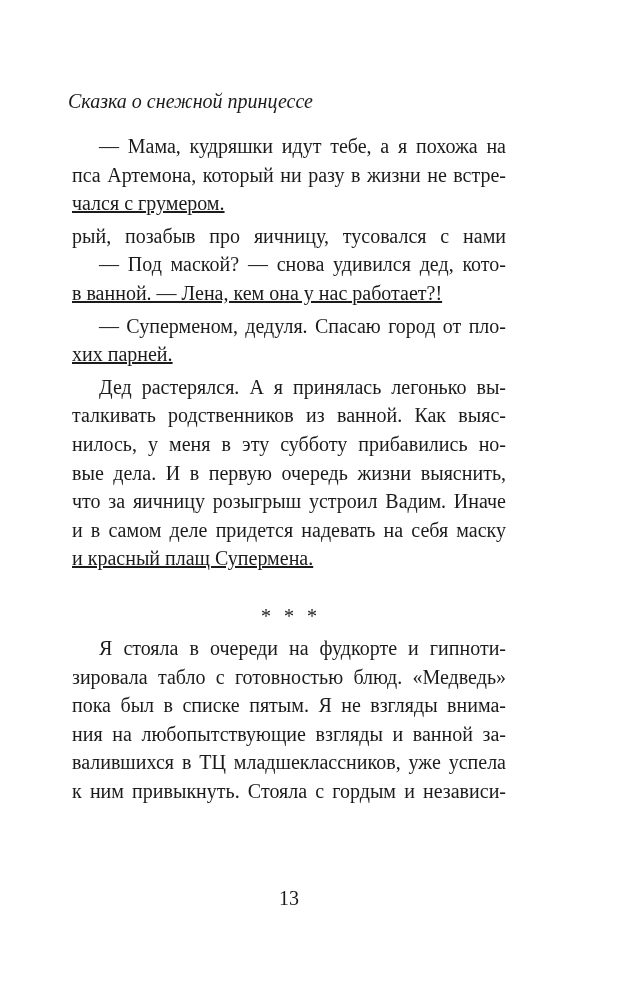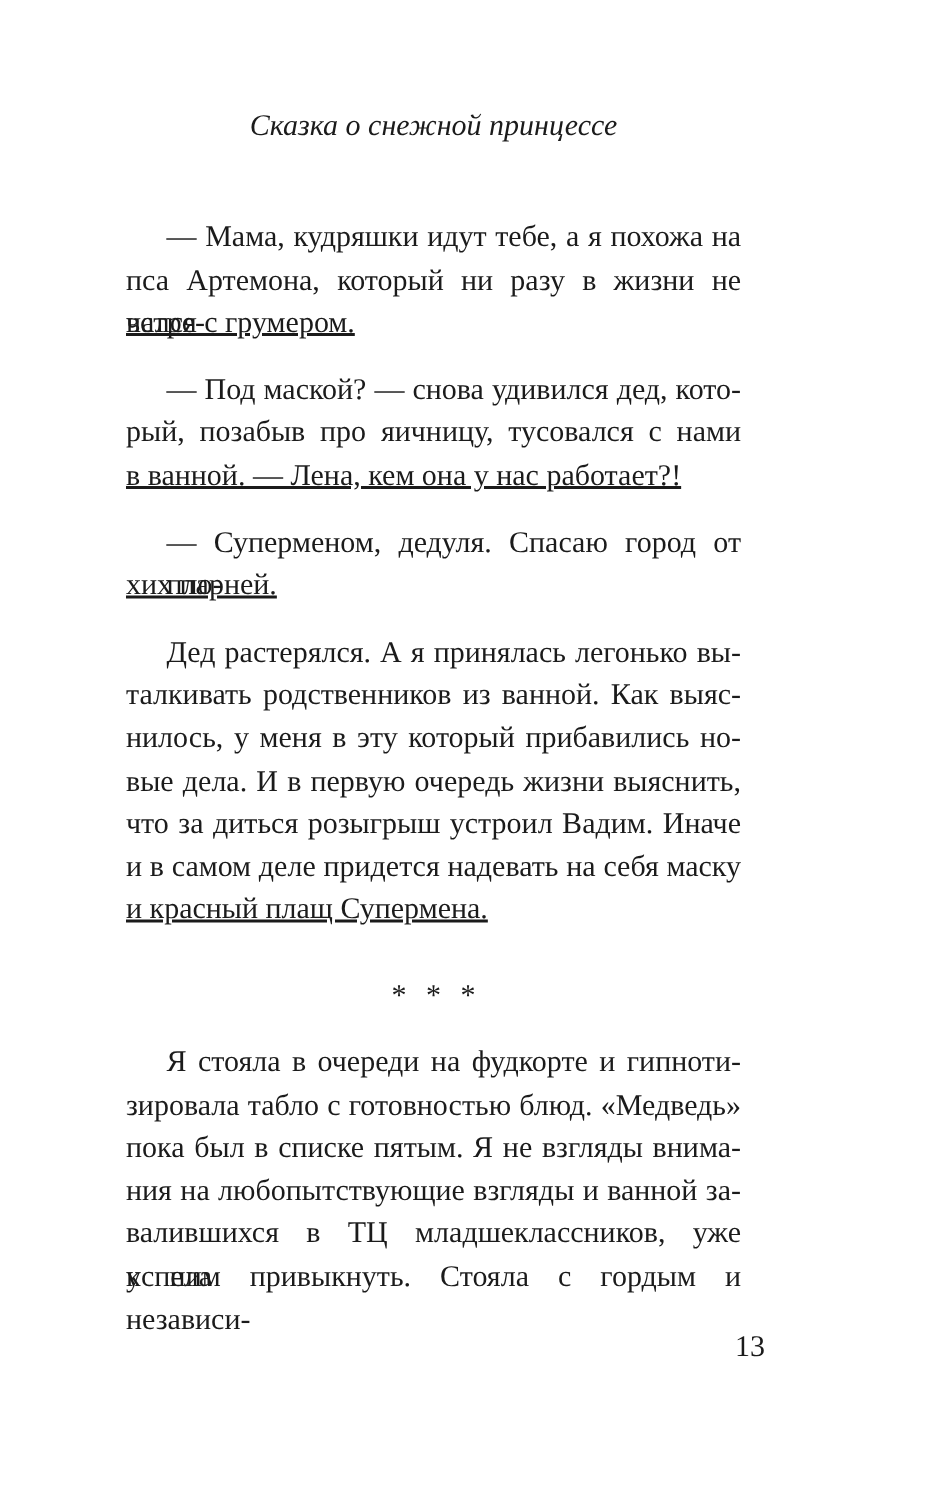--- a/index.html
+++ b/index.html
@@ -11,38 +11,38 @@
     position: relative;
     width: 619px;
     height: 1000px;
     background: #ffffff;
     overflow: hidden;
     font-family: "Liberation Serif", "DejaVu Serif", serif;
     color: #1b1b1b;
   }
   .running-head {
     position: absolute;
-    top: 72px;
+    top: 89px;
     left: 68px;
     width: 442px;
-    text-align: center;
+    text-align: left;
     font-style: italic;
     font-size: 20px;
     line-height: 24px;
   }
   .body-text {
     position: absolute;
     top: 128px;
     left: 68px;
     width: 442px;
     font-size: 20px;
     line-height: 28.6px;
   }
   .paragraph {
-    margin: 16px;
+    margin: 4px;
   }
   .line {
     text-align: justify;
     text-align-last: justify;
     height: 28.6px;
   }
   .line.first {
     padding-left: 27px;
   }
   .line.no-stretch {
@@ -55,52 +55,52 @@
     line-height: 28.6px;
     text-align: center;
     word-spacing: 8px;
     font-size: 20px;
   }
   .page-number {
     position: absolute;
     top: 886px;
     left: 68px;
     width: 442px;
-    text-align: right;
+    text-align: center;
     font-size: 20px;
     line-height: 24px;
   }
 </style>
 </head>
 <body>
 
 <div class="page">
   <div class="running-head">Сказка о снежной принцессе</div>
 
   <div class="body-text">
       <div class="paragraph">
         <div class="line first">— Мама, кудряшки идут тебе, а я похожа на</div>
         <div class="line">пса Артемона, который ни разу в жизни не встре-</div>
         <div class="line no-stretch">чался с грумером.</div>
       </div>
       <div class="paragraph">
+        <div class="line">рый, позабыв про яичницу, тусовался с нами</div>
         <div class="line first">— Под маской? — снова удивился дед, кото-</div>
-        <div class="line">рый, позабыв про яичницу, тусовался с нами</div>
         <div class="line no-stretch">в ванной. — Лена, кем она у нас работает?!</div>
       </div>
       <div class="paragraph">
         <div class="line first">— Суперменом, дедуля. Спасаю город от пло-</div>
         <div class="line no-stretch">хих парней.</div>
       </div>
       <div class="paragraph">
         <div class="line first">Дед растерялся. А я принялась легонько вы-</div>
         <div class="line">талкивать родственников из ванной. Как выяс-</div>
-        <div class="line">нилось, у меня в эту который прибавились но-</div>
+        <div class="line">нилось, у меня в эту субботу прибавились но-</div>
         <div class="line">вые дела. И в первую очередь жизни выяснить,</div>
-        <div class="line">что за диться розыгрыш устроил Вадим. Иначе</div>
+        <div class="line">что за яичницу розыгрыш устроил Вадим. Иначе</div>
         <div class="line">и в самом деле придется надевать на себя маску</div>
         <div class="line no-stretch">и красный плащ Супермена.</div>
       </div>
       <div class="separator">* * *</div>
       <div class="paragraph">
         <div class="line first">Я стояла в очереди на фудкорте и гипноти-</div>
         <div class="line">зировала табло с готовностью блюд. «Медведь»</div>
         <div class="line">пока был в списке пятым. Я не взгляды внима-</div>
         <div class="line">ния на любопытствующие взгляды и ванной за-</div>
         <div class="line">валившихся в ТЦ младшеклассников, уже успела</div>

